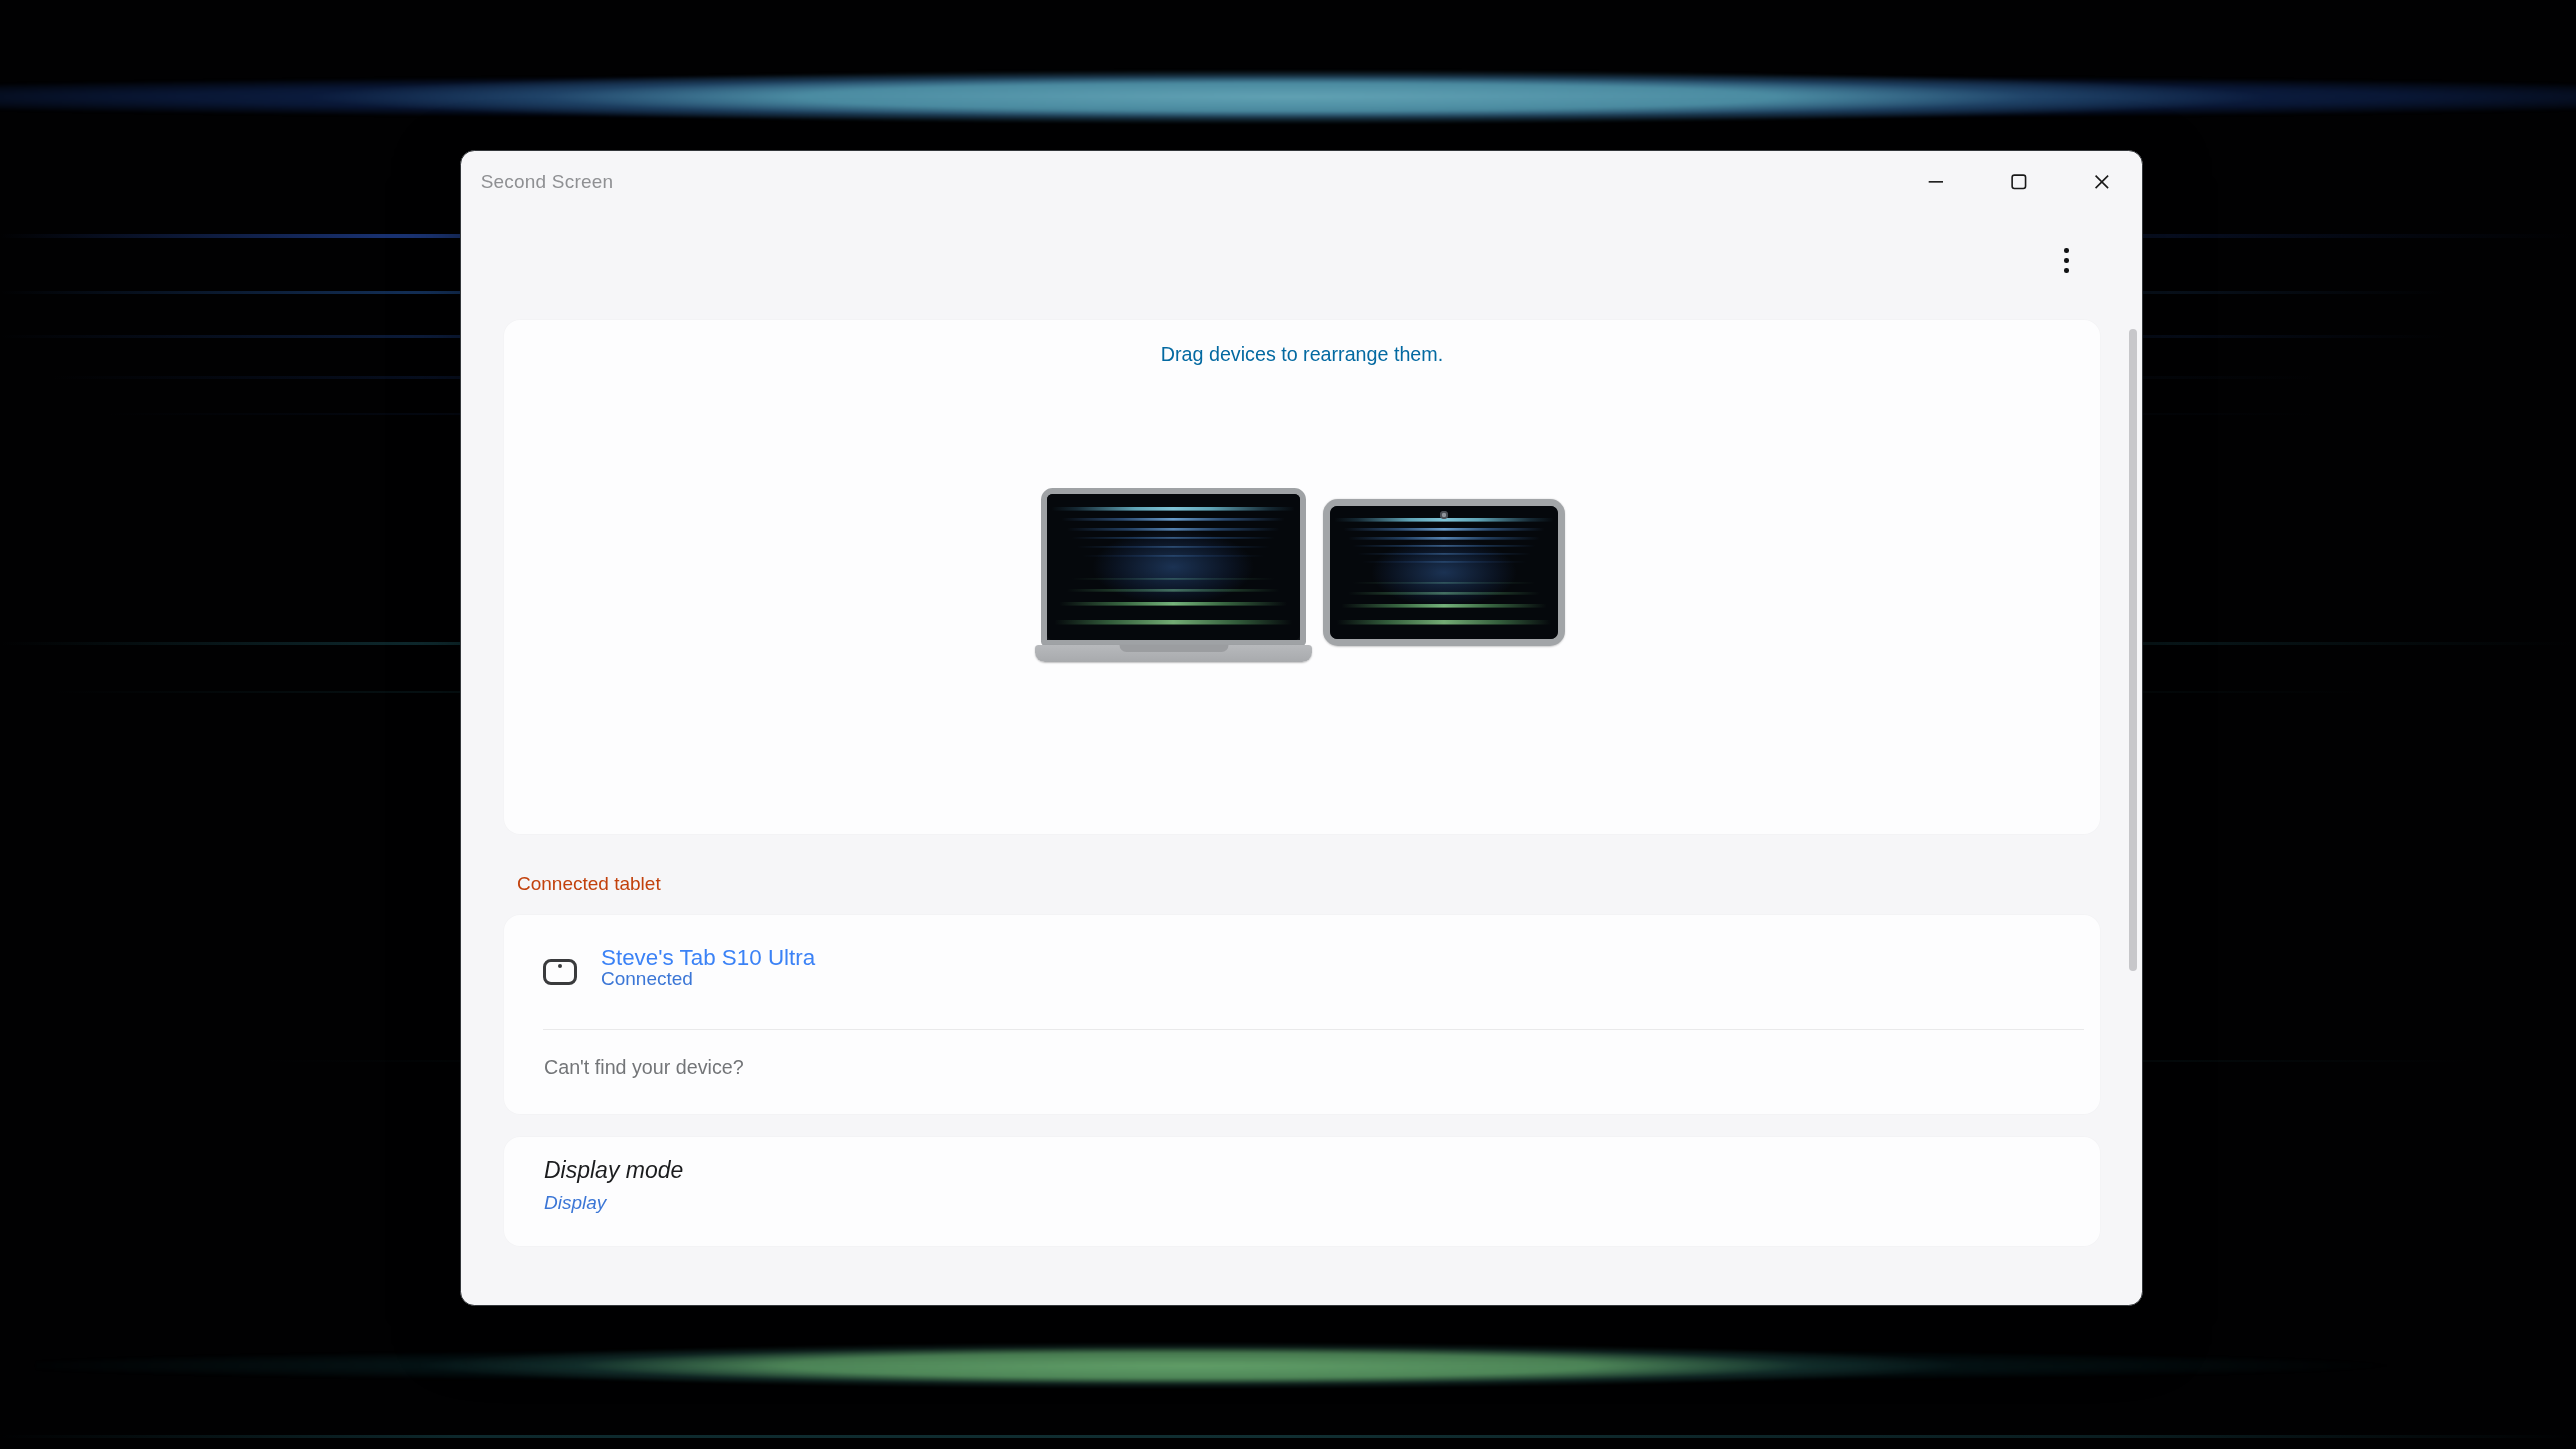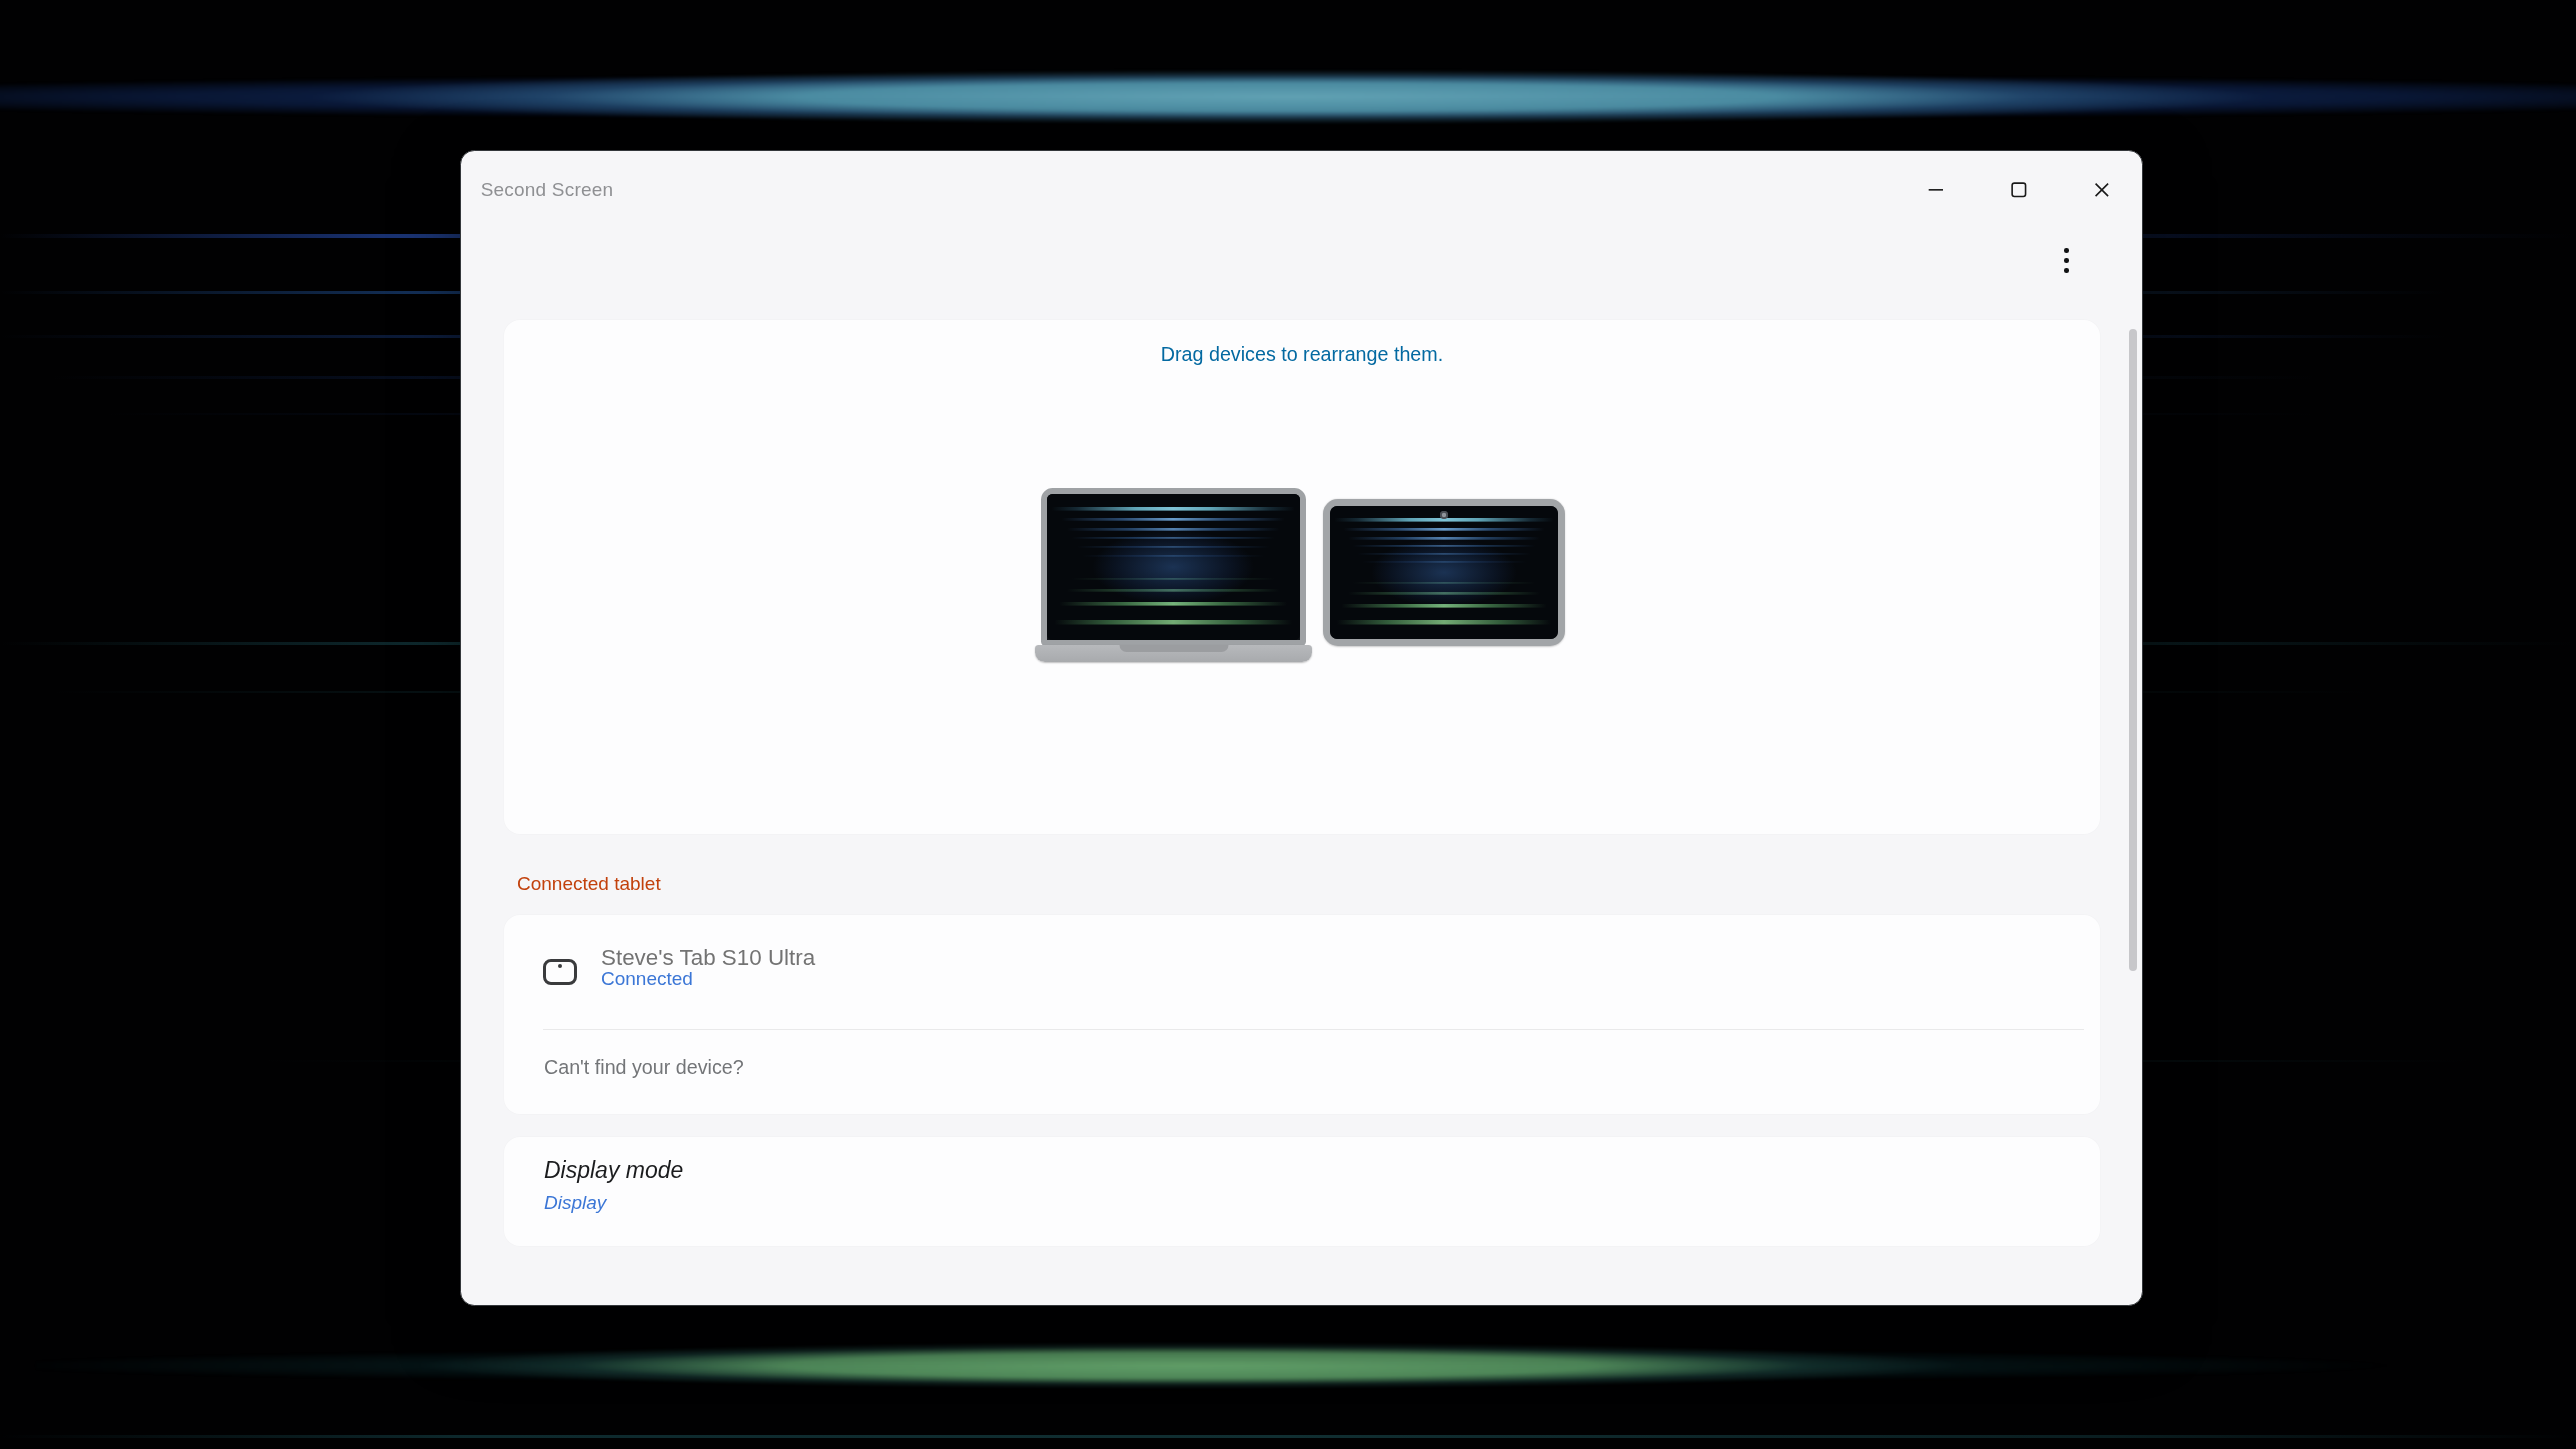--- a/index.html
+++ b/index.html
@@ -37,21 +37,21 @@
   .s8 { top:1060px; height:1.8px; background:linear-gradient(90deg, transparent 10%, rgba(28,86,95,.2) 45%, rgba(36,104,112,.18) 70%, transparent 96%); }
   .s9 { top:1435px; height:2.7px; background:linear-gradient(90deg, transparent 0%, rgba(30,96,104,.42) 18%, rgba(40,116,122,.4) 50%, rgba(30,96,104,.3) 82%, transparent 100%); }
 
   
   .window {
     position:absolute; left:460px; top:150px; width:1683px; height:1156px;
     background:#f6f6f8; border-radius:14.3px;
     border:0.9px solid #34373b;
     box-shadow:0 1.8px 0 rgba(0,0,0,.45), 0 23px 63px rgba(0,0,0,.6);
   }
-  .titlebar { position:absolute; left:0; top:12px; right:0; height:57px; }
+  .titlebar { position:absolute; left:0; top:4px; right:0; height:57px; }
   .window-title {
     position:absolute; left:19.7px; top:16px;
     font-size:19px; color:#8f9093; letter-spacing:0.2px;
   }
   .controls { position:absolute; top:9px; right:19px; display:flex; gap:40px; }
   .ctrl-btn {
     width:43px; height:36px; border:none; background:transparent; cursor:pointer;
     display:flex; align-items:center; justify-content:center; padding:0;
   }
   .ctrl-btn svg { display:block; }
@@ -130,21 +130,21 @@
   .device-card { top:764px; height:199px; }
   .device-row { position:absolute; left:0; top:0; right:0; height:114px; cursor:default; }
   .tablet-glyph {
     position:absolute; left:39px; top:44px; width:34px; height:26px;
     border:3.1px solid #3a3b3d; border-radius:8px; background:transparent;
   }
   .tablet-glyph::after {
     content:""; position:absolute; top:1.8px; left:50%; transform:translateX(-50%);
     width:4px; height:4px; border-radius:50%; background:#3a3b3d;
   }
-  .device-name { position:absolute; left:97px; top:30px; font-size:22.4px; color:#737373; }
+  .device-name { position:absolute; left:97px; top:30px; font-size:22.4px; color:#3b82f6; }
   .device-status { position:absolute; left:97px; top:53px; font-size:19px; color:#3b76d6; text-decoration:none; cursor:pointer; }
   .card-divider { position:absolute; left:39px; right:16px; top:114px; height:0.9px; background:#e9e9ea; }
   .help-link {
     position:absolute; left:40px; top:141px;
     font-size:19.7px; color:#737578; cursor:pointer;
   }
 
   .dotted-sep {
     position:absolute; left:43px; width:1596px; top:1001px; height:0;
     border-top:2.7px dotted #c3c3c6;

